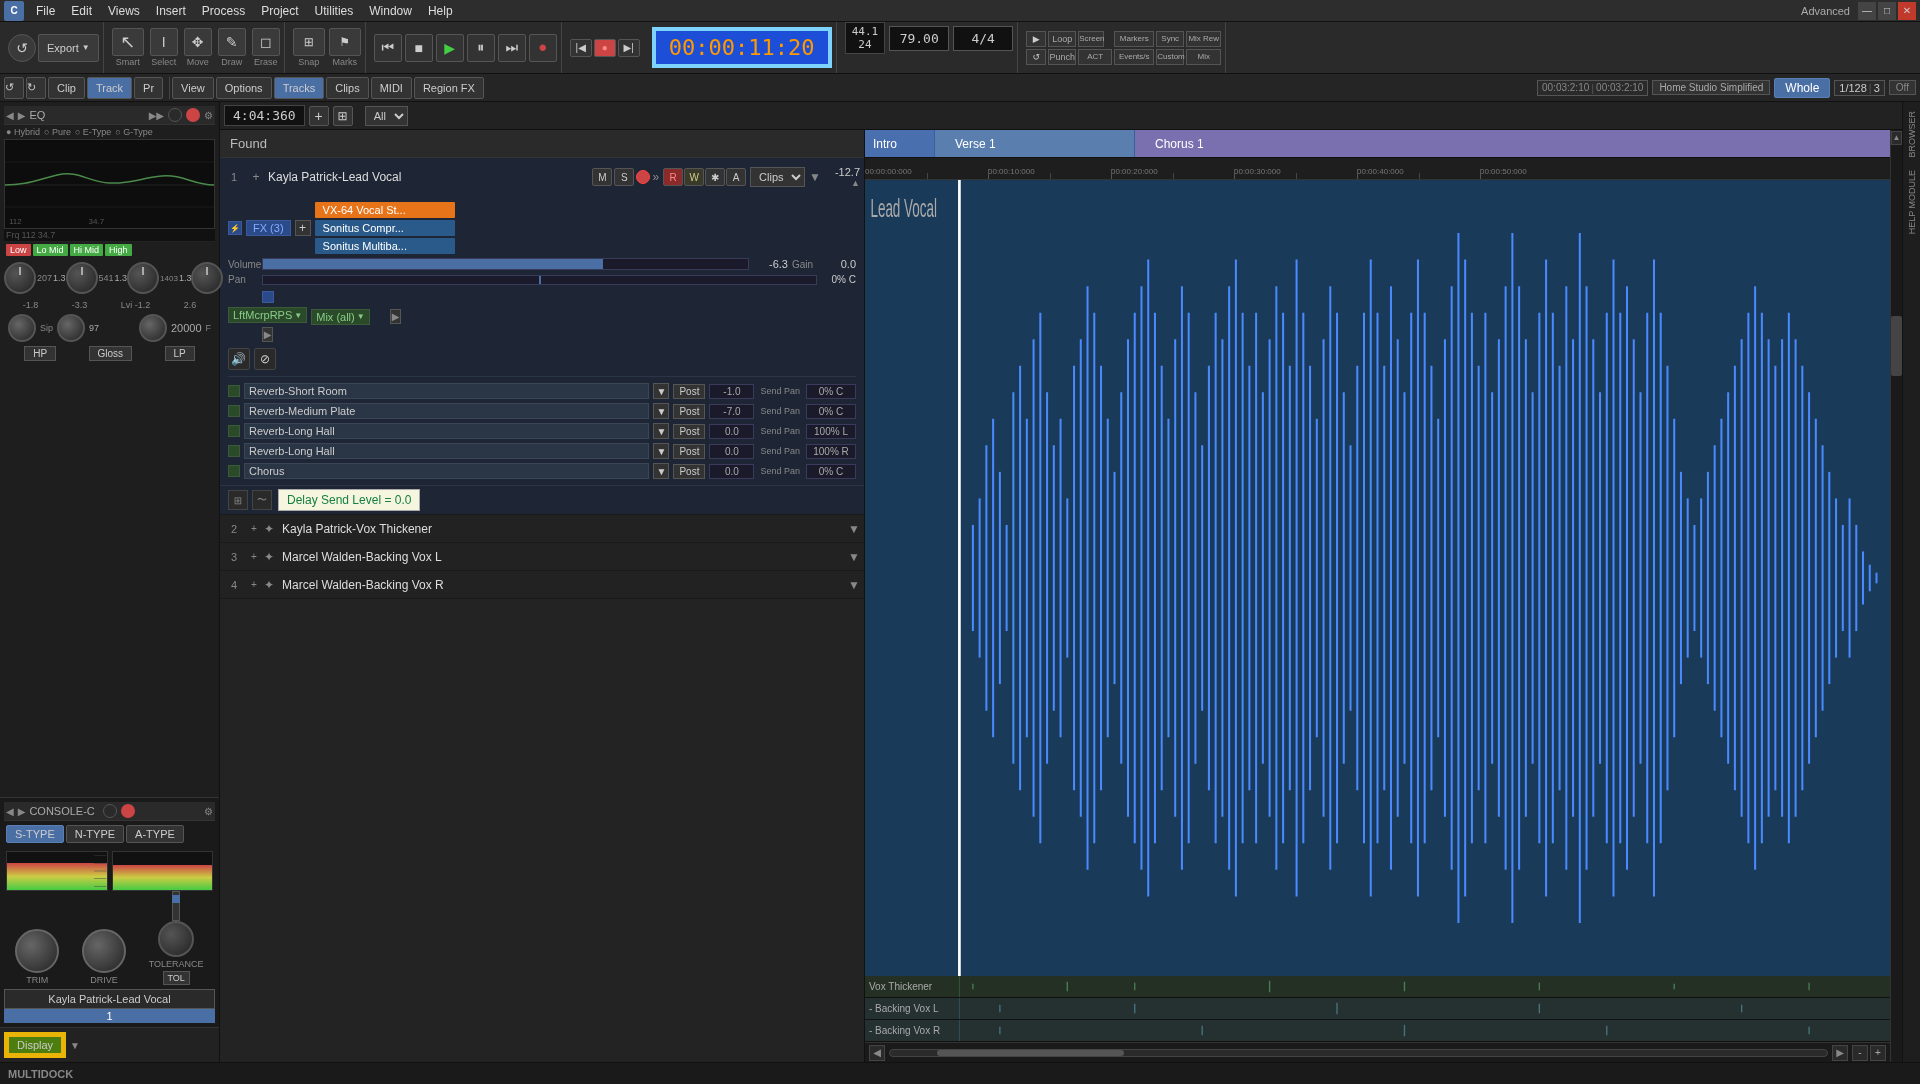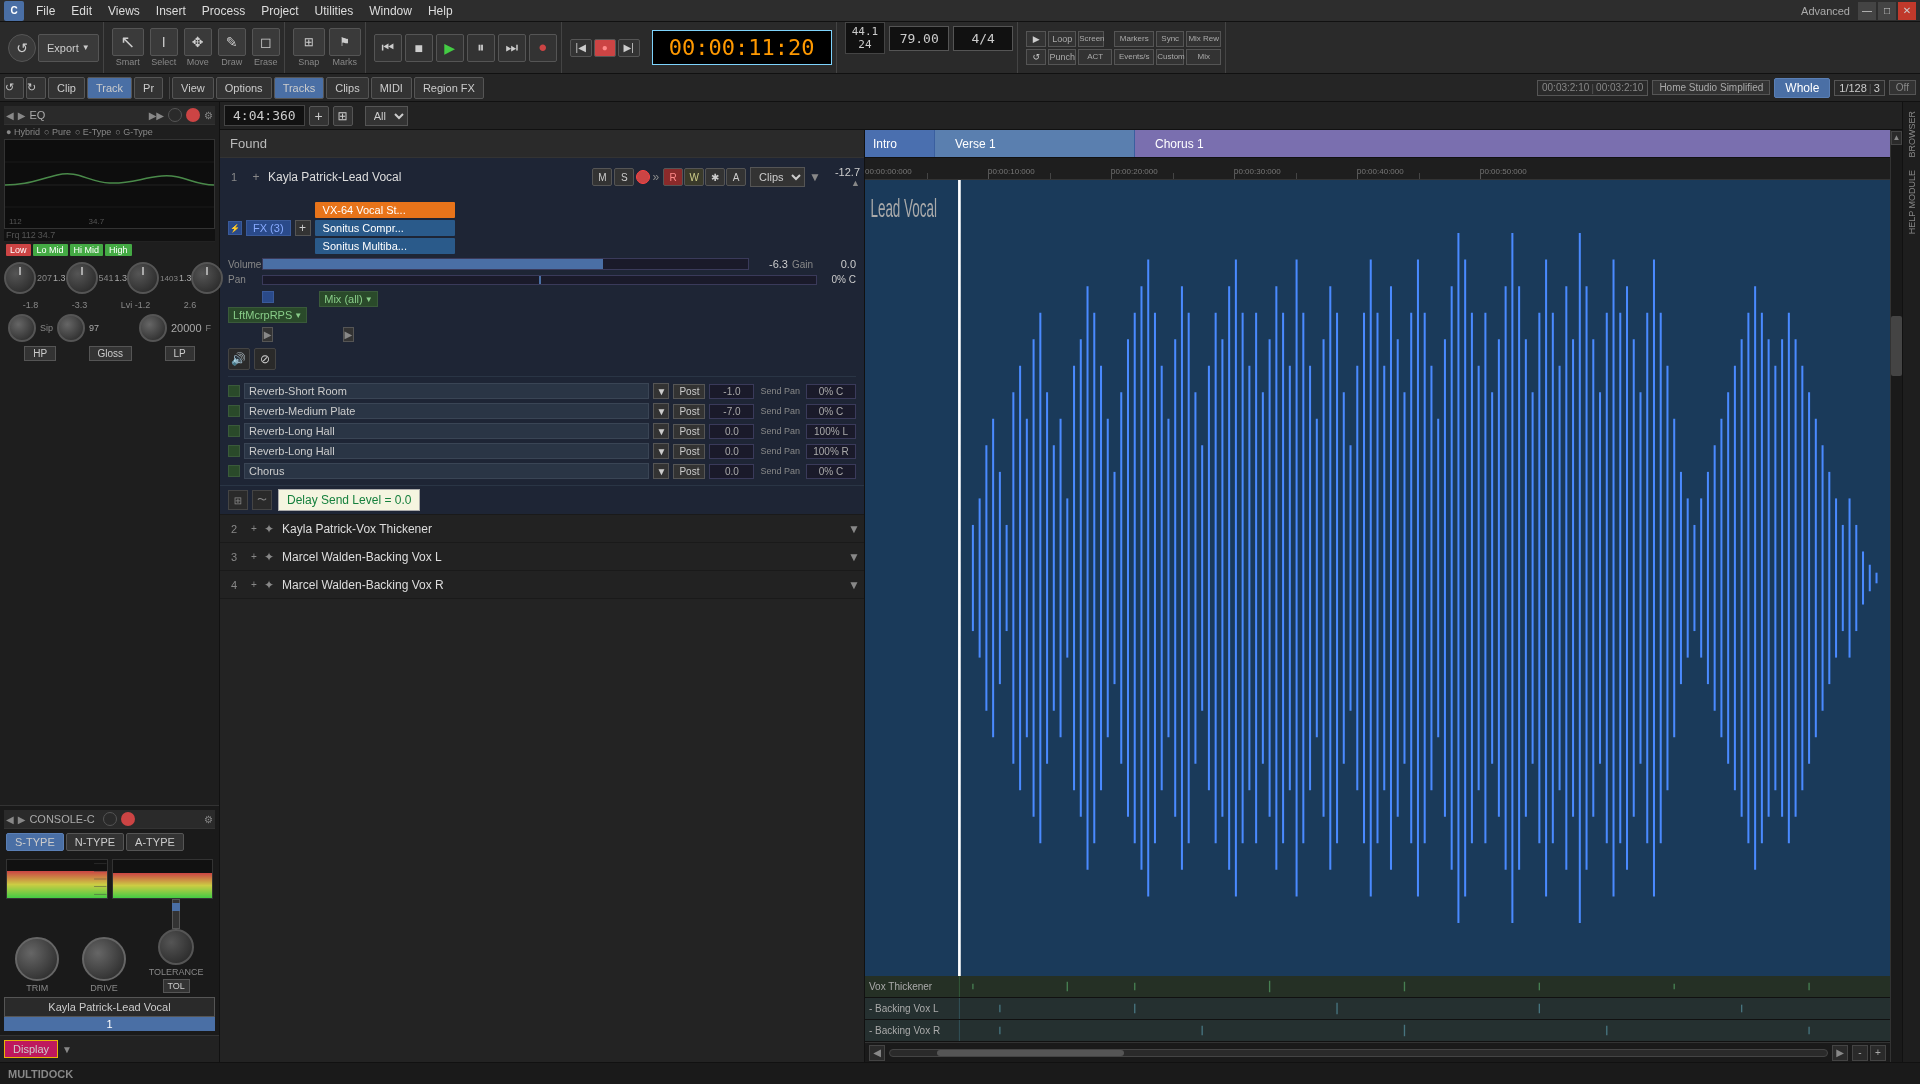--- a/index.html
+++ b/index.html
@@ -13,21 +13,21 @@
     .win-btn { width: 18px; height: 18px; border: none; cursor: pointer; font-size: 10px; display: flex; align-items: center; justify-content: center; color: #ccc; background: #444; }
     .win-btn.close { background: #c0392b; }
 
     
     #toolbar { display: flex; align-items: center; background: #2a2a2a; height: 52px; padding: 0 4px; border-bottom: 1px solid #111; gap: 4px; }
     .toolbar-btn { background: #3a3a3a; border: 1px solid #555; color: #ccc; padding: 3px 8px; cursor: pointer; font-size: 11px; border-radius: 2px; height: 28px; display: flex; align-items: center; gap: 3px; }
     .toolbar-section { display: flex; align-items: center; gap: 2px; padding: 0 4px; border-right: 1px solid #444; height: 100%; }
     .transport-btn { background: #333; border: 1px solid #555; color: #ccc; width: 28px; height: 28px; cursor: pointer; display: flex; align-items: center; justify-content: center; font-size: 14px; border-radius: 2px; }
     .transport-btn.play { color: #4c4; }
     .transport-btn.record { color: #c44; }
-    .time-display { background: #000000; border: 1px solid #7dd3fc; color: #f90; font-size: 22px; font-family: monospace; padding: 4px 12px; min-width: 180px; text-align: center; }
+    .time-display { background: #1d4ed8; border: 4px solid #7dd3fc; color: #f90; font-size: 22px; font-family: monospace; padding: 4px 12px; min-width: 180px; text-align: center; }
     .tempo-display { background: #111; border: 1px solid #555; color: #ccc; font-size: 13px; font-family: monospace; padding: 4px 8px; text-align: center; min-width: 60px; }
 
     
     #toolbar2 { display: flex; align-items: center; background: #252525; height: 28px; padding: 0 4px; border-bottom: 1px solid #111; gap: 2px; }
     .toolbar2-btn { background: #333; border: 1px solid #555; color: #ccc; padding: 2px 8px; cursor: pointer; font-size: 11px; height: 22px; display: flex; align-items: center; border-radius: 2px; }
     .toolbar2-btn.active { background: #4a6fa5; }
     .whole-btn { background: #4a6fa5; color: white; border: 1px solid #5a7fb5; padding: 2px 10px; font-size: 12px; border-radius: 2px; cursor: pointer; }
 
     
     #main-layout { display: flex; height: calc(1084px - 22px - 52px - 28px - 22px); }
@@ -471,21 +471,21 @@
           <span style="font-size:9px;color:#888;">TOLERANCE</span>
           <button style="background:#333;border:1px solid #555;color:#ccc;padding:1px 4px;font-size:9px;cursor:pointer;">TOL</button>
         </div>
       </div>
 
       <div class="track-name-bar">Kayla Patrick-Lead Vocal</div>
       <div class="track-num-bar">1</div>
     </div>
 
     <div class="display-bar">
-      <button style="background:#be185d;border:1px solid #eab308;color:#ccc;padding:2px 8px;font-size:11px;cursor:pointer;">Display</button>
+      <button style="background:#4d7c0f;border:5px solid #eab308;color:#ccc;padding:2px 8px;font-size:11px;cursor:pointer;">Display</button>
       <span style="font-size:10px;color:#888;">▼</span>
     </div>
   </div>
 
   <div id="center-panel">
 
     <div id="track-header">
       <div class="track-time">4:04:360</div>
       <button style="width:20px;height:20px;background:#333;border:1px solid #555;color:#ccc;cursor:pointer;display:flex;align-items:center;justify-content:center;font-size:14px;border-radius:2px;">+</button>
       <button style="width:20px;height:20px;background:#333;border:1px solid #555;color:#ccc;cursor:pointer;display:flex;align-items:center;justify-content:center;font-size:12px;border-radius:2px;">⊞</button>
@@ -561,21 +561,21 @@
 
             <div class="busses-row">
               <div style="display:flex;align-items:center;gap:4px;padding:2px 0;flex-direction:column;">
                 <div style="width:12px;height:12px;background:#2a4a8a;border:1px solid #3a5a9a;"></div>
                 <div class="bus-select">
                   <span>LftMcrpRPS</span>
                   <span class="arrow-btn">▼</span>
                 </div>
                 <button style="background:#333;border:1px solid #555;color:#888;font-size:10px;padding:1px;cursor:pointer;">▶</button>
               </div>
-              <div style="display:flex;align-items:center;gap:20px;padding:2px 0;margin-left:8px;flex-direction:column;">
+              <div style="display:flex;align-items:center;gap:20px;padding:2px 0;">
                 <div class="mix-select">
                   <span>Mix (all)</span>
                   <span class="arrow-btn">▼</span>
                 </div>
                 <button style="background:#333;border:1px solid #555;color:#888;font-size:10px;padding:1px;cursor:pointer;">▶</button>
               </div>
             </div>
 
             <div class="icon-row">
               <button class="icon-btn">🔊</button>

